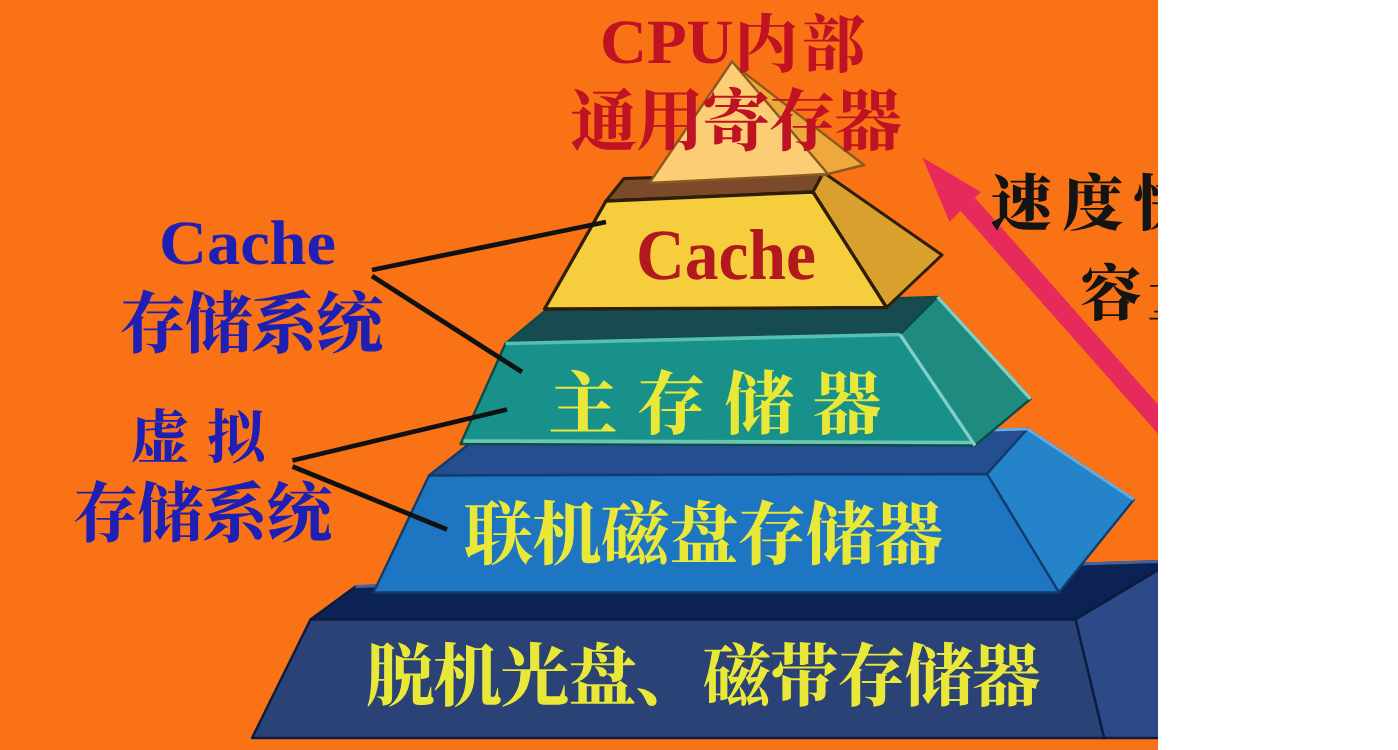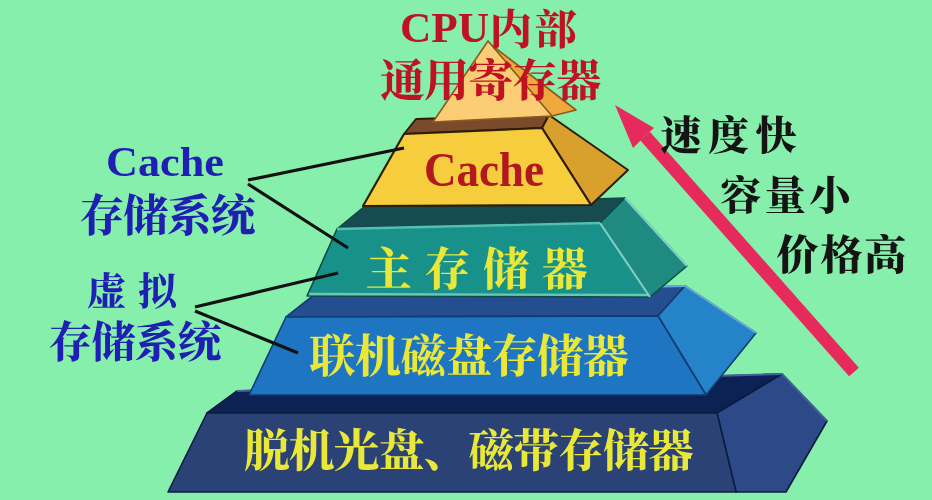--- a/index.html
+++ b/index.html
@@ -1,15 +1,15 @@
 <!DOCTYPE html>
 <html><head><meta charset="utf-8">
 <style>
   html,body{margin:0;padding:0;background:#ffffff;}
-  #c{position:relative;width:932px;height:500px;overflow:hidden;background:#86efac;}
+  #c{position:relative;width:772px;height:500px;overflow:hidden;background:#f97316;}
 </style></head>
 <body>
 <div id="c">
 <svg width="932" height="500" viewBox="0 0 932 500">
 <polygon points="207,413 237,391 782,374 717,413" fill="#0c2254" stroke="#0c1c40" stroke-width="1.6" stroke-linejoin="round"></polygon>
 <polygon points="717,413 782,374 827,421 786,492 736,492" fill="#2b4a87" stroke="#0c1c40" stroke-width="1.6" stroke-linejoin="round"></polygon>
 <line x1="237" y1="391" x2="782" y2="374" stroke="#44639c" stroke-width="2.0"></line>
 <line x1="782" y1="374" x2="827" y2="421" stroke="#44639c" stroke-width="2.0"></line>
 <polygon points="207,413 717,413 736,492 168,492" fill="#2a4276" stroke="#0c1c40" stroke-width="1.6" stroke-linejoin="round"></polygon>
 <polygon points="286,317 314,295 685,286 658,316" fill="#254e90" stroke="#123c6e" stroke-width="1.6" stroke-linejoin="round"></polygon>

